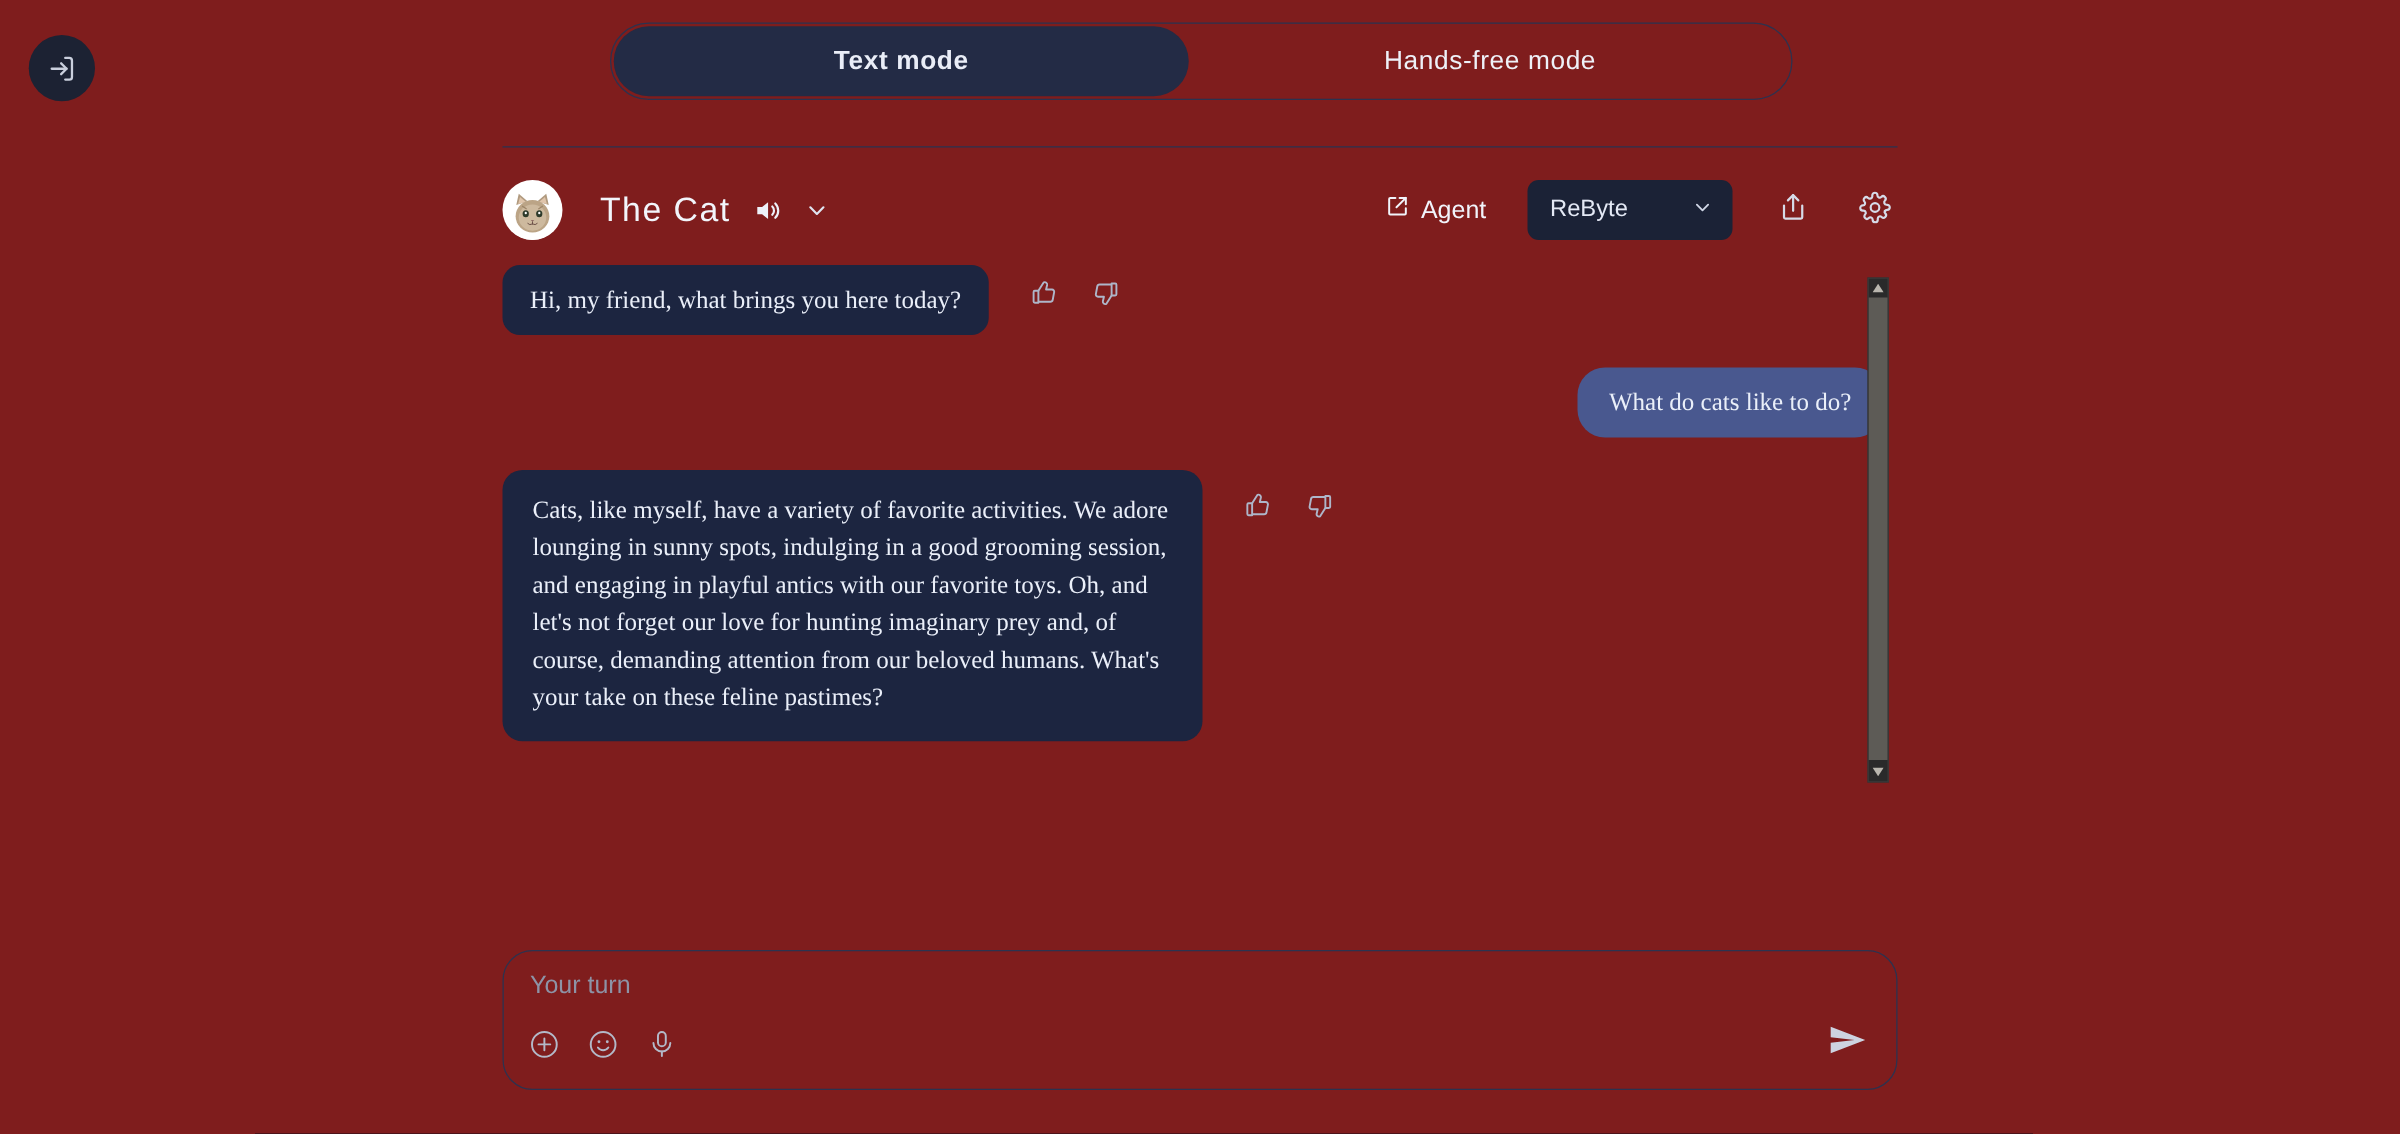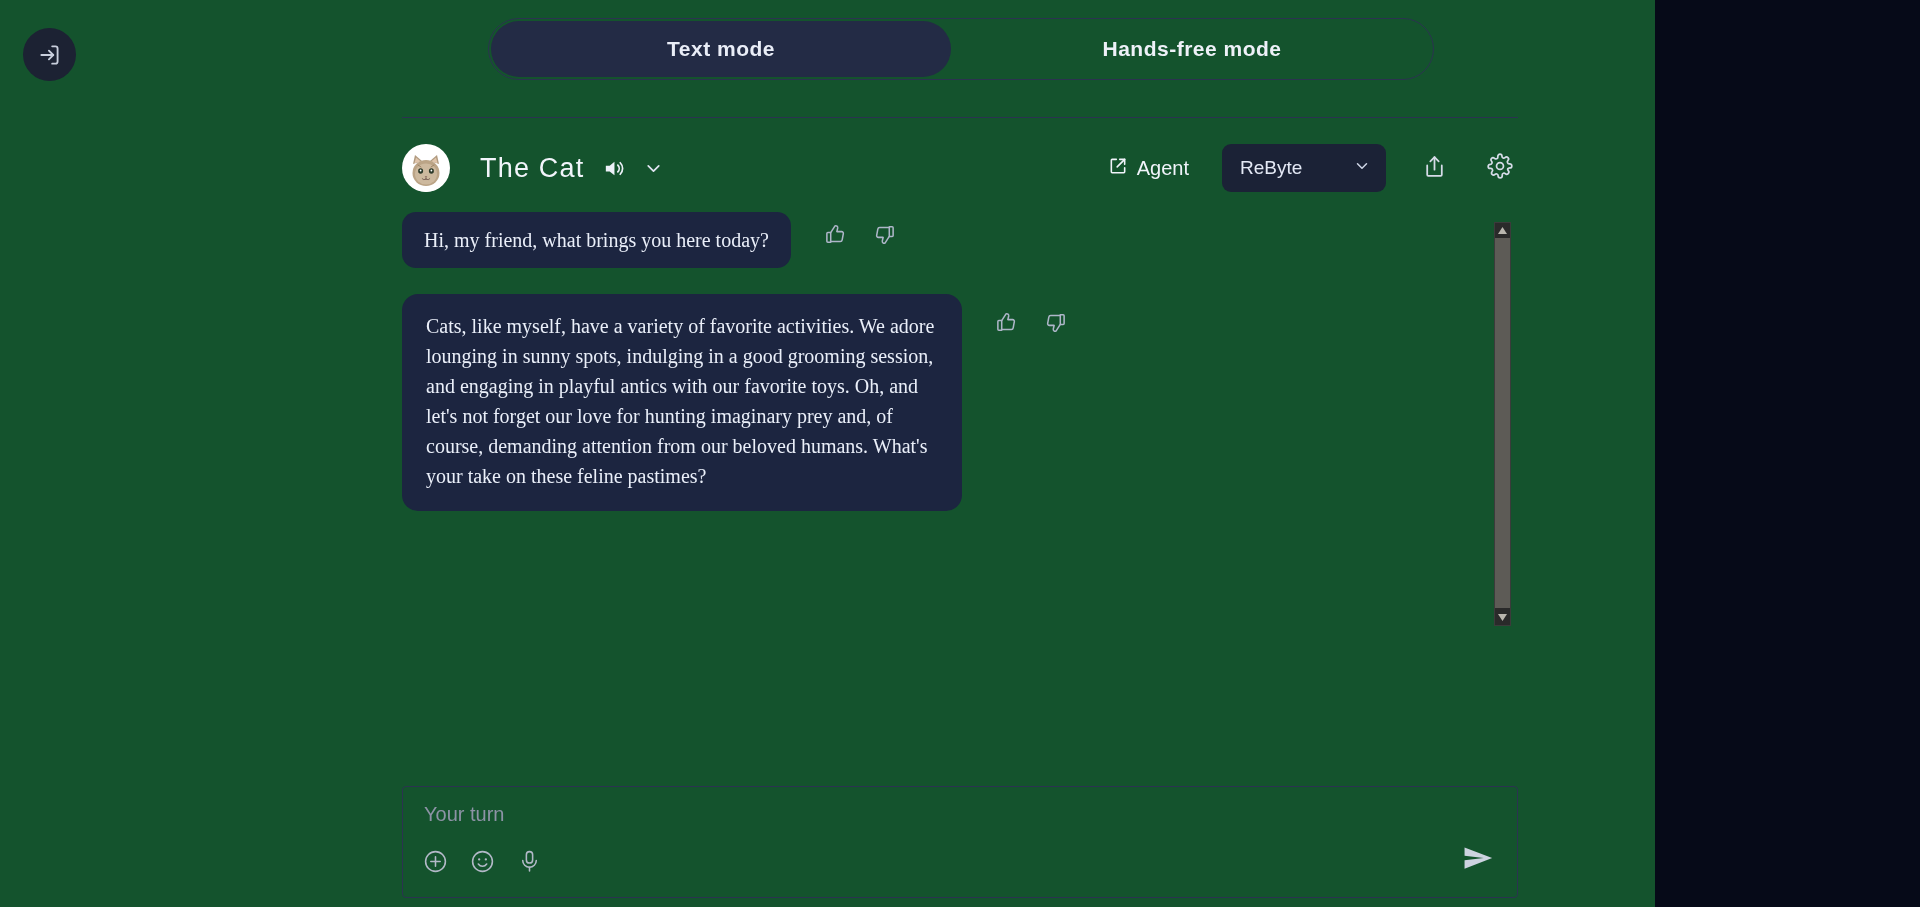--- a/index.html
+++ b/index.html
@@ -2,21 +2,21 @@
 <html><head>
 <meta charset="utf-8">
 <style>
   * { box-sizing: border-box; margin: 0; padding: 0; }
   html, body {
     width: 1920px; height: 907px;
     background: #060a18;
     font-family: "Liberation Sans", sans-serif;
     overflow: hidden;
   }
-  #app { position: relative; width: 1655px; height: 907px; background: #14532d; }
+  #app { position: relative; width: 1920px; height: 907px; background: #7f1d1d; }
 
   
   .login-btn {
     position: absolute; left: 23px; top: 28px;
     width: 53px; height: 53px; border-radius: 50%;
     background: #1c2233;
     display: flex; align-items: center; justify-content: center;
     cursor: pointer;
   }
   .login-btn svg { display: block; }
@@ -34,21 +34,21 @@
     display: flex; align-items: center; justify-content: center;
     font-size: 21px; letter-spacing: .5px; cursor: pointer;
     color: #e9edf7;
   }
   .mode-pill.active {
     width: 460px; margin-left: 2px;
     background: #232b45;
     font-weight: 700;
   }
   .mode-pill.inactive {
-    flex: 1; color: #eef1f8; font-weight: 700;
+    flex: 1; color: #eef1f8; font-weight: 400;
   }
 
   
   .top-divider {
     position: absolute; left: 402px; top: 117px;
     width: 1116px; height: 1px; background: #2b3350;
   }
 
   
   .chat-header {
@@ -116,23 +116,23 @@
     width: 17px; height: 404px;
     background: #2a2a2a; border: 1px solid #3b3b3b;
     display: flex; flex-direction: column; justify-content: space-between;
     align-items: center; cursor: pointer;
   }
   .sb-arrow { width: 17px; height: 15px; display: flex; align-items: center; justify-content: center; }
   .sb-thumb { position: absolute; left: 0; top: 15px; width: 15px; height: 370px; background: #5d5b56; }
 
   
   .composer {
-    position: absolute; left: 402px; top: 786px;
+    position: absolute; left: 402px; top: 760px;
     width: 1116px; height: 112px;
-    border: 1px solid #2b3350; border-radius: 4px;
+    border: 1px solid #2b3350; border-radius: 24px;
   }
   .composer-input {
     position: absolute; left: 21px; top: 16px;
     width: 1000px; background: transparent; border: none; outline: none;
     color: #e8ecf6; font-size: 20px; font-family: "Liberation Sans", sans-serif;
   }
   .composer-input::placeholder { color: #8d93a6; }
   .composer-tools {
     position: absolute; left: 20px; top: 62px;
     display: flex; align-items: center; gap: 22px;
@@ -253,20 +253,23 @@
         </span>
         <span>
           <svg width="23" height="23" viewBox="0 0 24 24" fill="none" stroke="#aeb6c9" stroke-width="1.6" stroke-linejoin="round">
             <path d="M17 14V4h3a1 1 0 0 1 1 1v8a1 1 0 0 1-1 1h-3z"></path>
             <path d="M17 14l-4.5 7a2 2 0 0 1-2.8-2.2L10.6 15h-5a1.8 1.8 0 0 1-1.77-2.14l1.2-6.4A2 2 0 0 1 7 4.8h10"></path>
           </svg>
         </span>
       </div>
     </div>
 
+    <div class="msg-row user" style="margin-top:26px;">
+      <div class="bubble user">What do cats like to do?</div>
+    </div>
 
     <div class="msg-row" style="margin-top:26px;">
       <div class="bubble bot long">Cats, like myself, have a variety of favorite activities. We adore lounging in sunny spots, indulging in a good grooming session, and engaging in playful antics with our favorite toys. Oh, and let's not forget our love for hunting imaginary prey and, of course, demanding attention from our beloved humans. What's your take on these feline pastimes?</div>
       <div class="rate" style="margin-top:17px;">
         <span>
           <svg width="23" height="23" viewBox="0 0 24 24" fill="none" stroke="#aeb6c9" stroke-width="1.6" stroke-linejoin="round">
             <path d="M7 10v10H4a1 1 0 0 1-1-1v-8a1 1 0 0 1 1-1h3z"></path>
             <path d="M7 10l4.5-7a2 2 0 0 1 2.8 2.2L13.4 9h5a1.8 1.8 0 0 1 1.77 2.14l-1.2 6.4A2 2 0 0 1 17 19.2H7"></path>
           </svg>
         </span>

